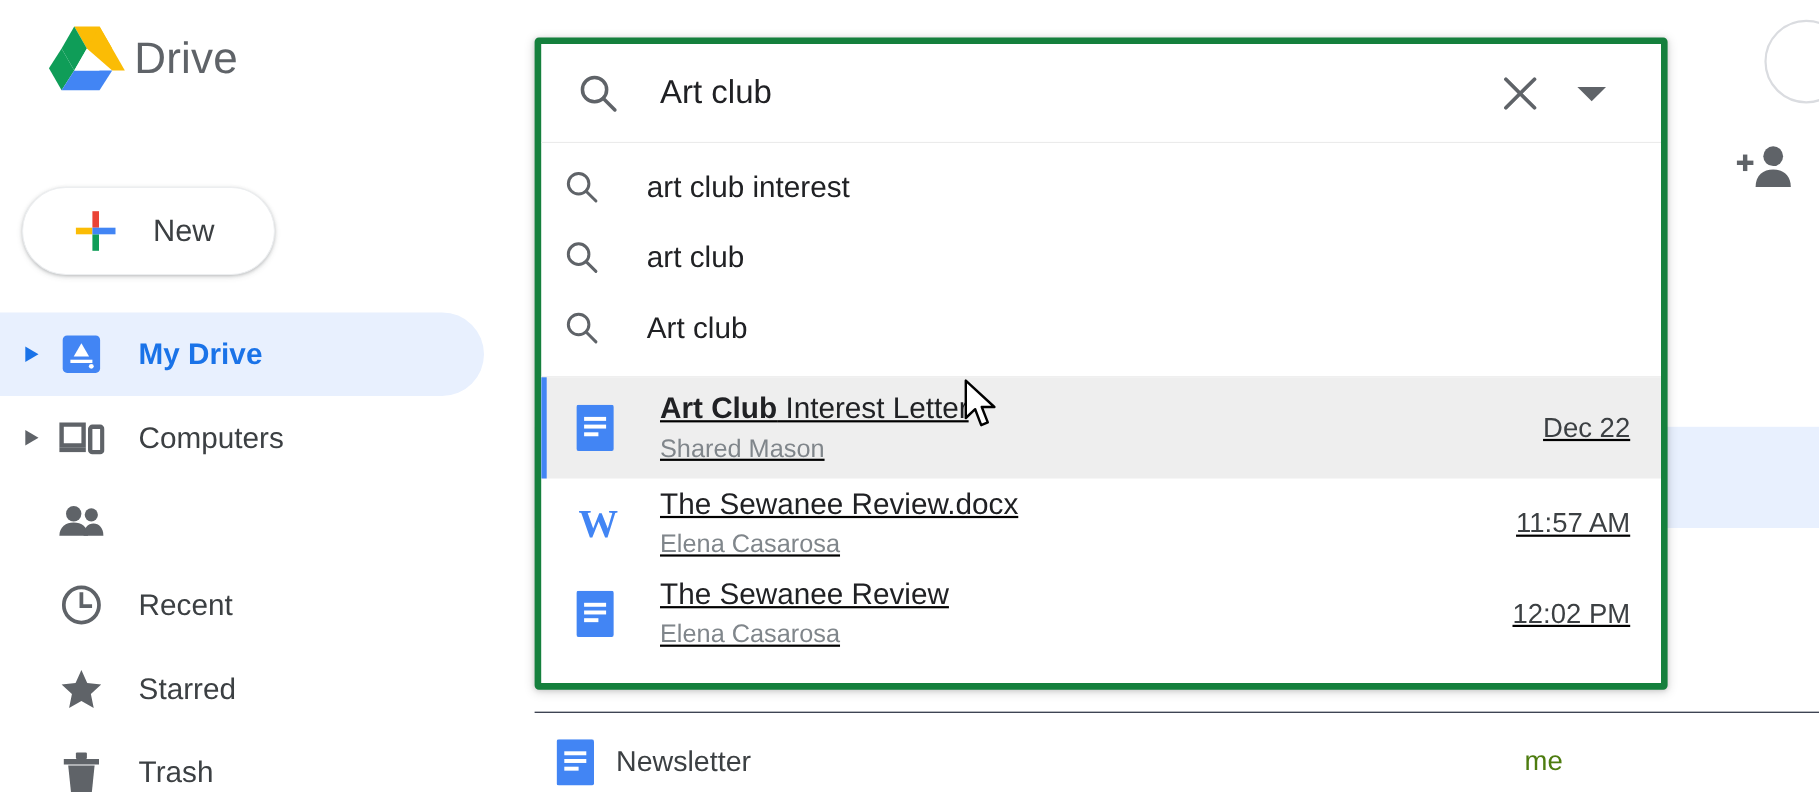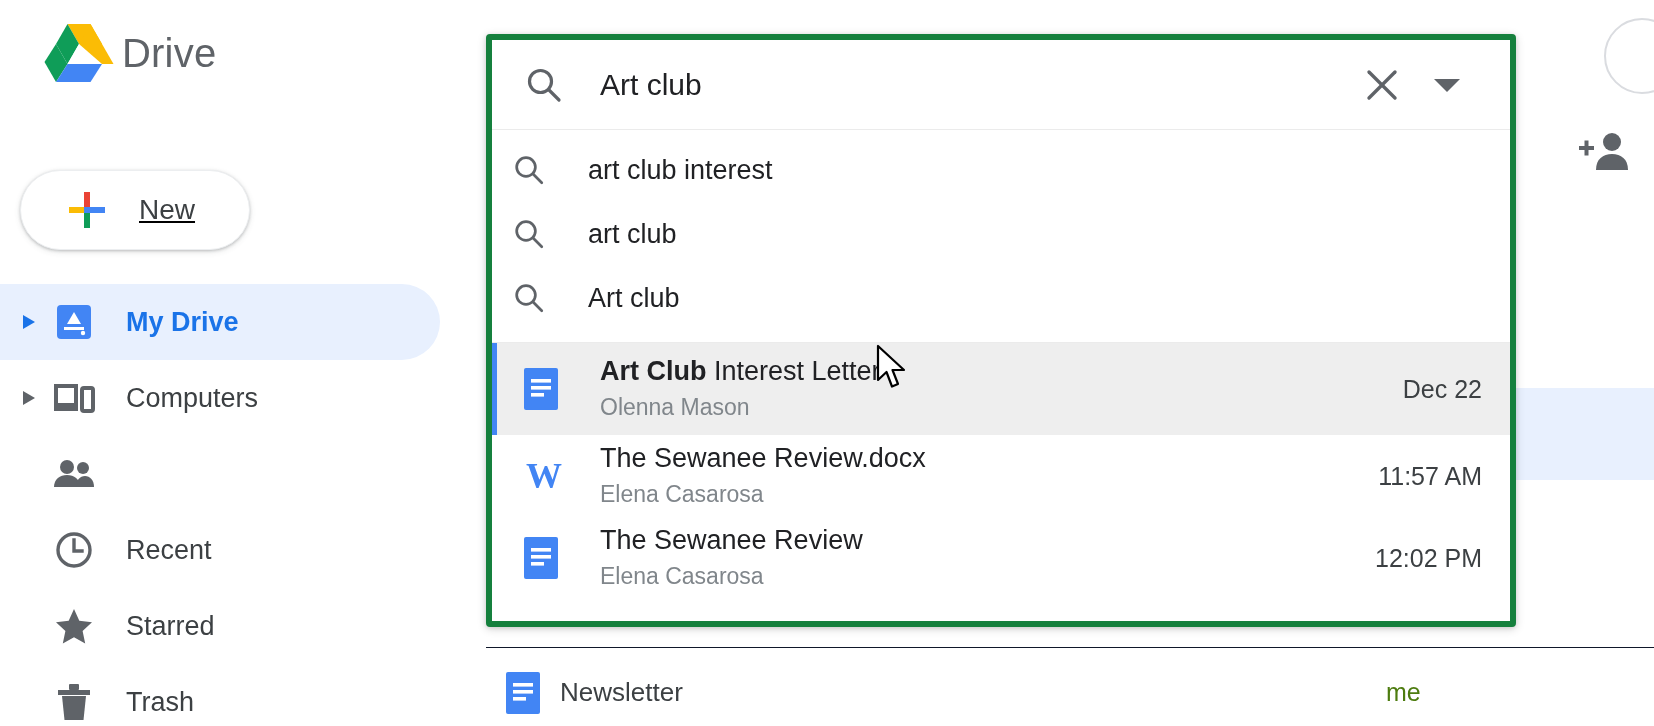--- a/index.html
+++ b/index.html
@@ -27,21 +27,20 @@
   }
 
   .new-btn {
     position:absolute; left:20px; top:170px;
     width:230px; height:80px;
     border-radius:42px; background:#fff;
     border:1px solid #eceef0;
     box-shadow:0 1px 3px rgba(60,64,67,.28), 0 2px 6px rgba(60,64,67,.12);
     display:flex; align-items:center; gap:30px; padding-left:44px;
     cursor:pointer;
-    text-decoration:underline;
   }
   .plus { width:44px; height:44px; position:relative; flex:0 0 auto; }
   .new-label { font-size:28px; color:#3c4043; }
 
   .nav { position:absolute; left:0; top:284px; width:486px; }
   .nav-item {
     position:relative; height:76px;
     display:flex; align-items:center;
     padding-left:12px;
     cursor:pointer;
@@ -117,21 +116,21 @@
   .suggestions { padding:8px 0 12px 0; border-bottom:1px solid #ebebeb; }
   .suggestion {
     height:64px; display:flex; align-items:center; cursor:pointer; padding-left:20px;
   }
   .suggestion .sg-icon { width:62px; flex:0 0 62px; display:flex; align-items:center; }
   .suggestion .sg-text { font-size:27px; color:#202124; padding-left:14px; }
 
   .results { padding:0; }
   .result {
     position:relative; min-height:82px;
-    display:flex; align-items:center; padding-left:32px; cursor:pointer;
+    display:flex; align-items:center; padding-left:32px; cursor:pointer;text-decoration:underline;
   }
   .result.highlighted { background:#eeeeee; }
   .result.highlighted::before {
     content:""; position:absolute; left:0; top:0; bottom:0; width:5px; background:#4285f4;
   }
   .result .res-icon { width:62px; flex:0 0 62px; display:flex; align-items:center; justify-content:flex-start; }
   .result .res-body { flex:1; padding-left:14px; }
   .result .res-title { font-size:27px; color:#202124; line-height:1.25; }
   .result .res-title b { font-weight:bold; }
   .result .res-sub { font-size:23px; color:#80868b; line-height:1.35; margin-top:3px; }
@@ -366,21 +365,21 @@
         <span class="res-icon">
           <svg width="34" height="42" viewBox="0 0 34 42">
             <rect x="0" y="0" width="34" height="42" rx="2" fill="#4285f4"></rect>
             <rect x="7" y="11" width="20" height="3.6" fill="#ffffff"></rect>
             <rect x="7" y="18" width="20" height="3.6" fill="#ffffff"></rect>
             <rect x="7" y="25" width="13" height="3.6" fill="#ffffff"></rect>
           </svg>
         </span>
         <span class="res-body">
           <div class="res-title"><b>Art Club</b><span> Interest Letter</span></div>
-          <div class="res-sub">Olenna Mason</div>
+          <div class="res-sub">Shared Mason</div>
         </span>
         <span class="res-time">Dec 22</span>
       </div>
 
       <div class="result">
         <span class="res-icon">
           <svg width="40" height="44" viewBox="0 0 40 44">
             <text x="20" y="34" font-family="'Liberation Serif', serif" font-size="36" font-weight="bold" fill="#4285f4" text-anchor="middle">W</text>
           </svg>
         </span>

